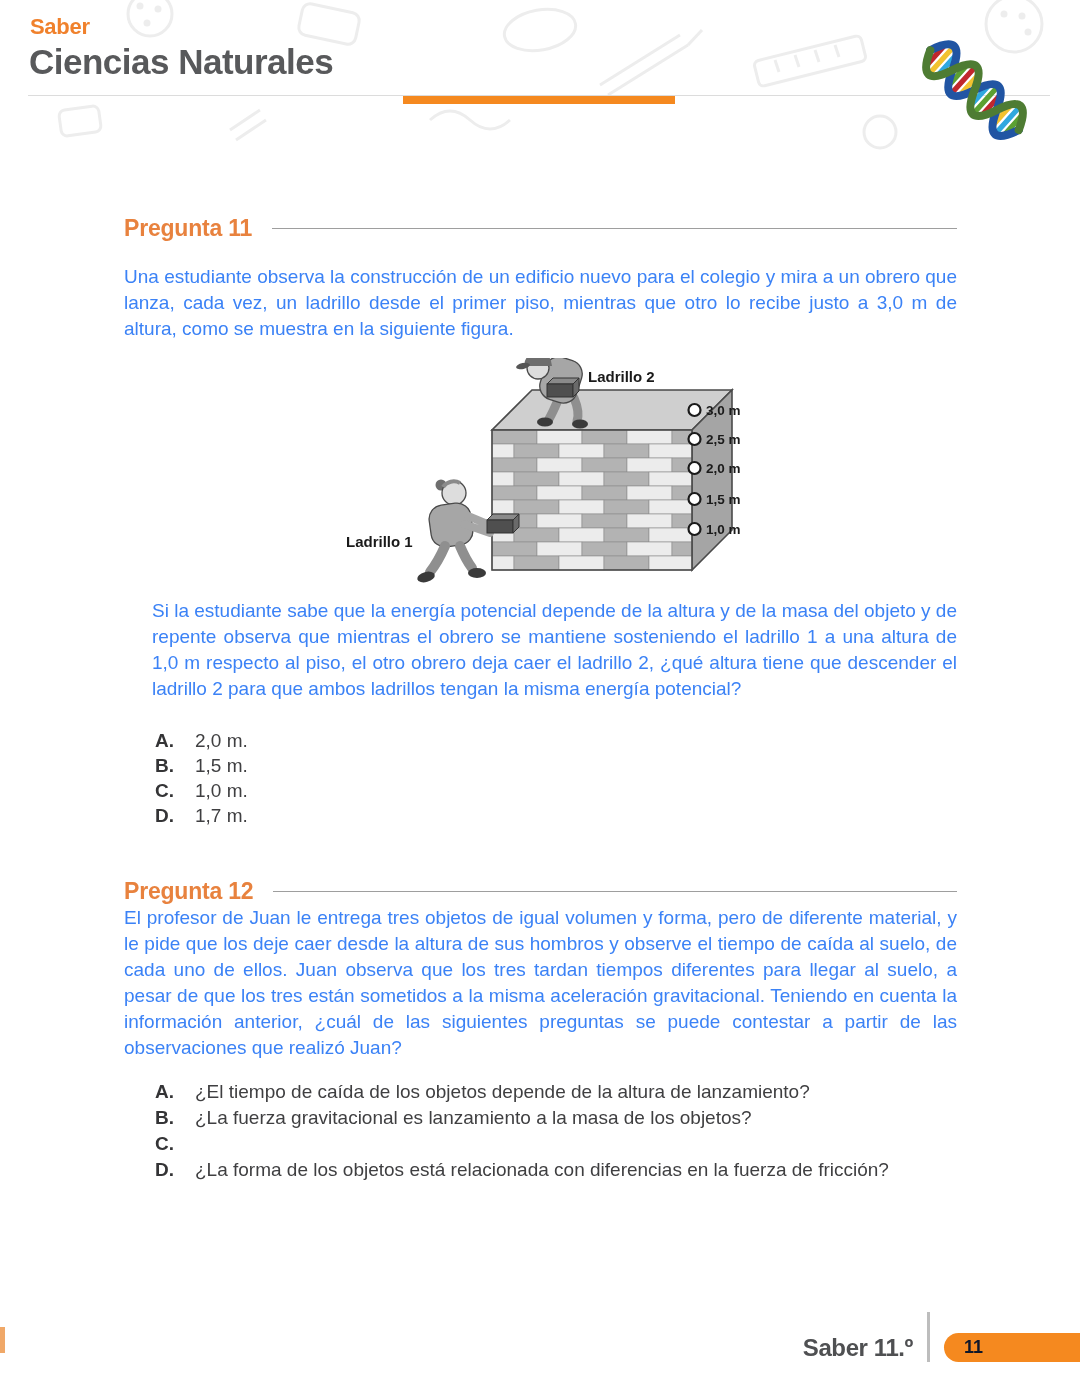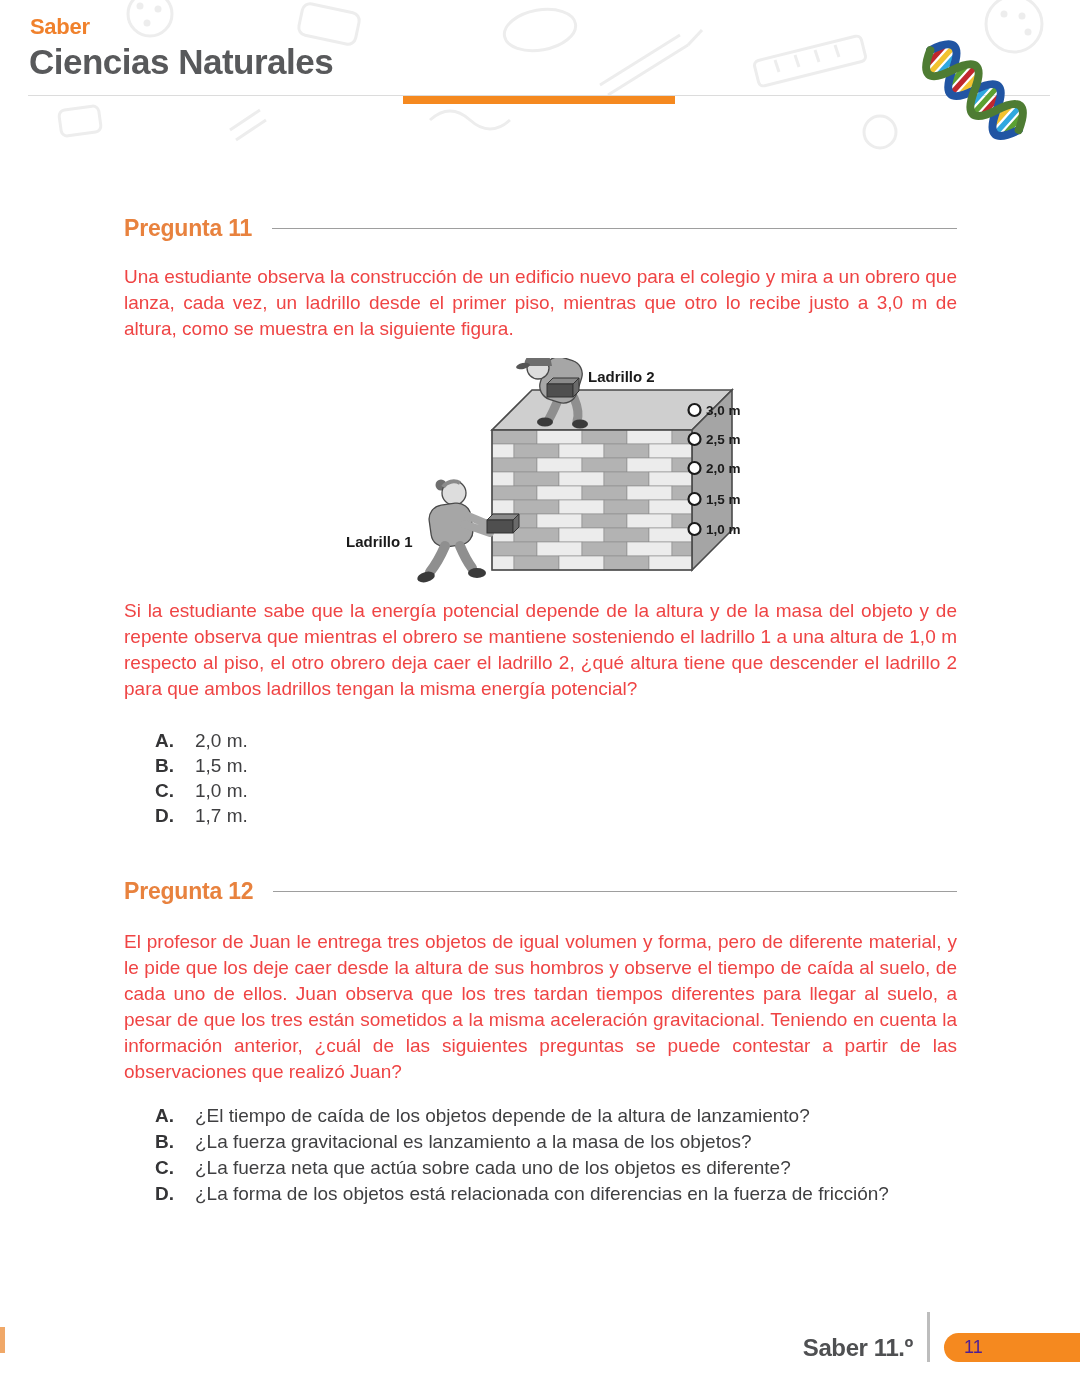--- a/index.html
+++ b/index.html
@@ -19,36 +19,36 @@
   .header-line { position:absolute; left:28px; top:95px; width:1022px; height:1px; background:#DCDCDC; }
   .header-bar { position:absolute; left:403px; top:96px; width:272px; height:8px; background:#F5891F; }
   .dna-wrap { position:absolute; right:18px; top:12px; width:175px; height:160px; }
   
   .content { position:absolute; left:124px; top:175px; width:833px; }
   .q-head { display:flex; align-items:center; gap:20px; }
   .q-head.first { margin-top:40px; }
   .q-head.second { margin-top:50px; }
   .q-title { font-size:23px; font-weight:bold; color:#E8823E; white-space:nowrap; letter-spacing:-0.2px; }
   .q-rule { flex:1; height:0; border-top:1.5px solid #9E9E9E; }
-  p.body-text { font-size:19px; line-height:26px; text-align:justify; color:#ef4444; }
+  p.body-text { font-size:19px; line-height:26px; text-align:justify; color:#3b82f6; }
   .p-intro-1 { margin-top:22px; }
-  .p-question-1 { margin-top:12px; }
-  .p-intro-2 { margin-top:24px; }
+  .p-question-1 { margin-top:12px;margin-left:28px; }
+  .p-intro-2 { }
   .figure-wrap { position:relative; margin:16px 0 0 218px; width:420px; height:228px; }
   .options { margin:26px 0 0 31px; }
   .options.q12 { margin-top:18px; }
   .option-row { display:flex; font-size:19px; line-height:25px; color:#3F3F41; }
   .options.q12 .option-row { line-height:26px; }
   .opt-letter { width:40px; font-weight:bold; color:#343436; flex:0 0 40px; }
   
   .footer { position:absolute; top:1312px; right:0; height:50px; display:flex; align-items:flex-end; }
   .brand { font-size:24px; font-weight:bold; color:#4F5052; letter-spacing:-0.4px; margin-right:14px; }
   .footer-divider { width:3px; height:50px; background:#BDBDBD; margin-right:14px; }
   .page-pill { width:136px; height:29px; background:#F5891F; border-radius:15px 0 0 15px;
-               color:#4c1d95; font-size:18px; font-weight:normal; display:flex; align-items:center; padding-left:20px; }
+               color:#0f172a; font-size:18px; font-weight:bold; display:flex; align-items:center; padding-left:20px; }
   .left-tick { position:absolute; left:0; top:1327px; width:5px; height:26px; background:#F0A868; }
   svg text { font-family:"Liberation Sans", sans-serif; }
 </style>
 </head>
 <body>
 
 <div class="header">
   <svg class="doodles" width="1080" height="175" viewBox="0 0 1080 175">
     <g fill="none" stroke="#EDEDED" stroke-width="3">
       <circle cx="150" cy="14" r="22"></circle>
@@ -274,21 +274,20 @@
     <div class="option-row">
       <span class="opt-letter">A.</span>
       <span>¿El tiempo de caída de los objetos depende de la altura de lanzamiento?</span>
     </div>
     <div class="option-row">
       <span class="opt-letter">B.</span>
       <span>¿La fuerza gravitacional es lanzamiento a la masa de los objetos?</span>
     </div>
     <div class="option-row">
       <span class="opt-letter">C.</span>
-      <span>¿La fuerza neta que actúa sobre cada uno de los objetos es diferente?</span>
     </div>
     <div class="option-row">
       <span class="opt-letter">D.</span>
       <span>¿La forma de los objetos está relacionada con diferencias en la fuerza de fricción?</span>
     </div>
   </div>
 </div>
 
 <div class="left-tick"></div>
 <div class="footer">

